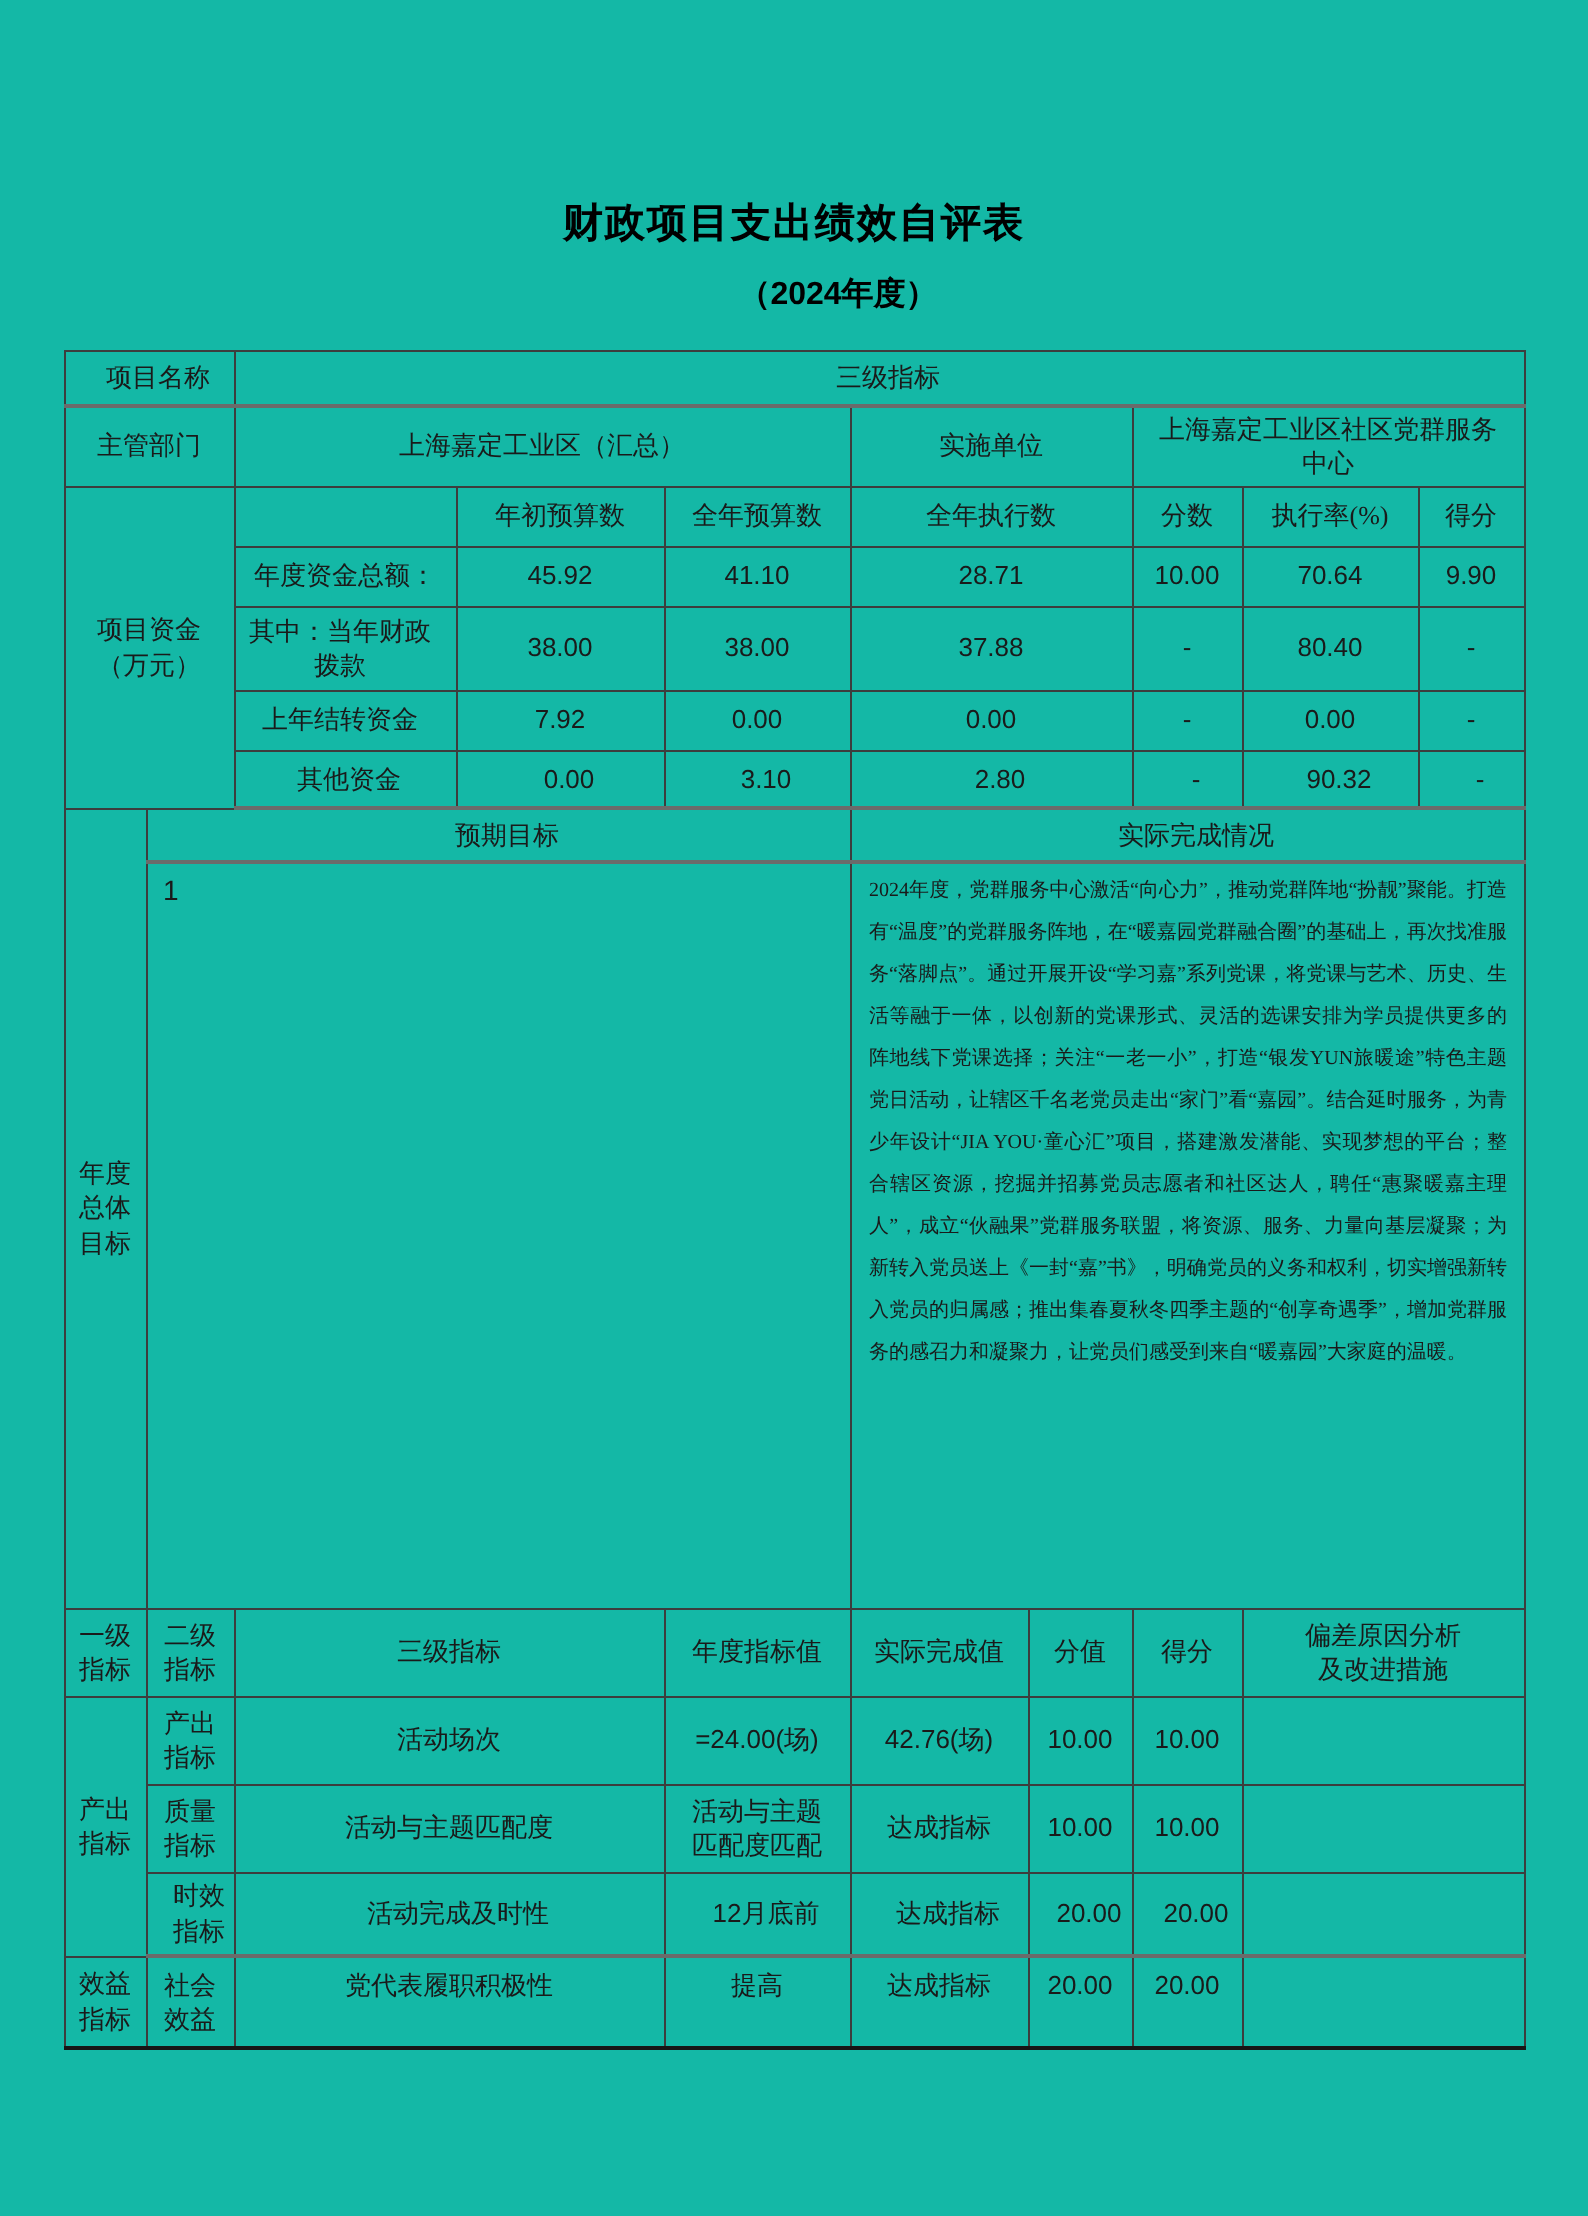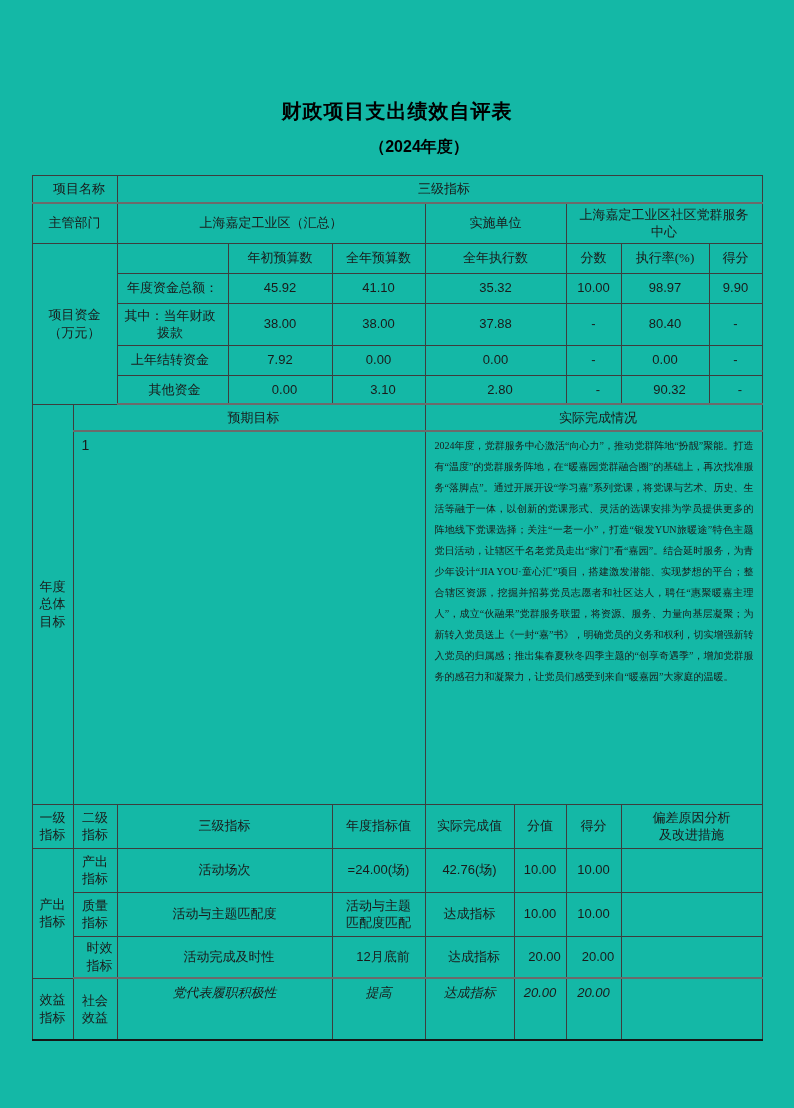--- a/index.html
+++ b/index.html
@@ -30,21 +30,21 @@
   td.b-thick{border-bottom:2px solid #6b6b6b;padding-left:12px;}
   .preline{white-space:pre-line;}
   .num{font-family:"Liberation Sans","DejaVu Sans",sans-serif;font-size:13px;text-align:center;}
   td.lbl-right{text-align:center;padding-right:8px;}
   td.goal-expected{vertical-align:top;text-align:left;padding:4px 8px;
     font-family:"Liberation Sans","DejaVu Sans",sans-serif;font-size:14px;}
   td.goal-actual{
     vertical-align:top;text-align:justify;text-justify:inter-character;
     padding:3px 8px 3px 9px;font-size:10px;line-height:21px;
   }
-  td.top-align{vertical-align:top;padding-top:5px;font-style:italic;}
+  td.top-align{vertical-align:top;padding-top:5px;}
 </style>
 </head>
 <body>
 
 <div class="page">
 
   <div class="title">财政项目支出绩效自评表</div>
   <div class="subtitle">（2024年度）</div>
 
   <table class="doc">
@@ -84,23 +84,23 @@
       <td colspan="2">全年执行数</td>
       <td>分数</td>
       <td>执行率(%)</td>
       <td>得分</td>
     </tr>
 
     <tr style="height:30px">
       <td>年度资金总额：</td>
       <td class="num">45.92</td>
       <td class="num">41.10</td>
-      <td colspan="2" class="num">35.32</td>
-      <td class="num">10.00</td>
-      <td class="num">98.97</td>
+      <td colspan="2" class="num">28.71</td>
+      <td class="num">10.00</td>
+      <td class="num">70.64</td>
       <td class="num">9.90</td>
     </tr>
 
     <tr style="height:42px">
       <td class="preline lbl-right">其中：当年财政
 拨款</td>
       <td class="num">38.00</td>
       <td class="num">38.00</td>
       <td colspan="2" class="num">37.88</td>
       <td class="num">-</td>
@@ -176,21 +176,21 @@
     <tr style="height:42px">
       <td class="b-thick">时效指标</td>
       <td colspan="2" class="b-thick">活动完成及时性</td>
       <td class="num b-thick">12月底前</td>
       <td class="b-thick">达成指标</td>
       <td class="num b-thick">20.00</td>
       <td class="num b-thick">20.00</td>
       <td colspan="2" class="b-thick"></td>
     </tr>
 
-    <tr style="height:62px" class="last">
+    <tr style="height:46px" class="last">
       <td>效益指标</td>
       <td>社会效益</td>
       <td colspan="2" class="top-align">党代表履职积极性</td>
       <td class="top-align">提高</td>
       <td class="top-align">达成指标</td>
       <td class="num top-align">20.00</td>
       <td class="num top-align">20.00</td>
       <td colspan="2"></td>
     </tr>
 

